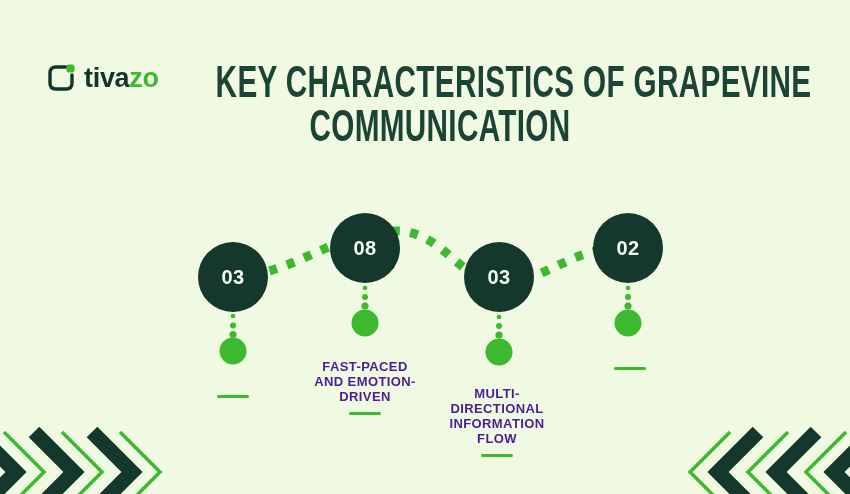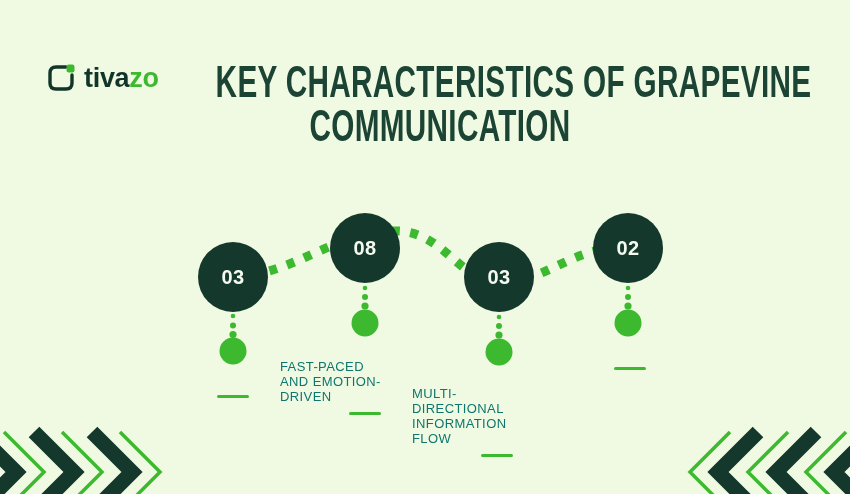--- a/index.html
+++ b/index.html
@@ -38,22 +38,22 @@
     background:#14382b;display:flex;align-items:center;justify-content:center;
     z-index:2;
   }
   .step-number{color:#f4faf0;font-size:20px;font-weight:bold;letter-spacing:.5px;}
   .c1{left:198px;top:242px;}
   .c2{left:330px;top:213px;}
   .c3{left:464px;top:242px;}
   .c4{left:593px;top:213px;}
   
   .step-label{
-    position:absolute;width:170px;z-index:2;text-align:left;
-    color:#0f766e;font-size:13px;line-height:15px;font-weight:normal;
+    position:absolute;width:170px;z-index:2;text-align:center;
+    color:#4c1d95;font-size:13px;line-height:15px;font-weight:bold;
     letter-spacing:.4px;white-space:pre-line;
   }
   .l1{left:148px;top:372px;}
   .l2{left:280px;top:344px;}
   .l3{left:412px;top:371px;}
   .l4{left:545px;top:344px;}
   .label-underline{
     width:32px;height:3px;border-radius:2px;background:#3cb92f;
     margin:8px auto 0 auto;
   }

